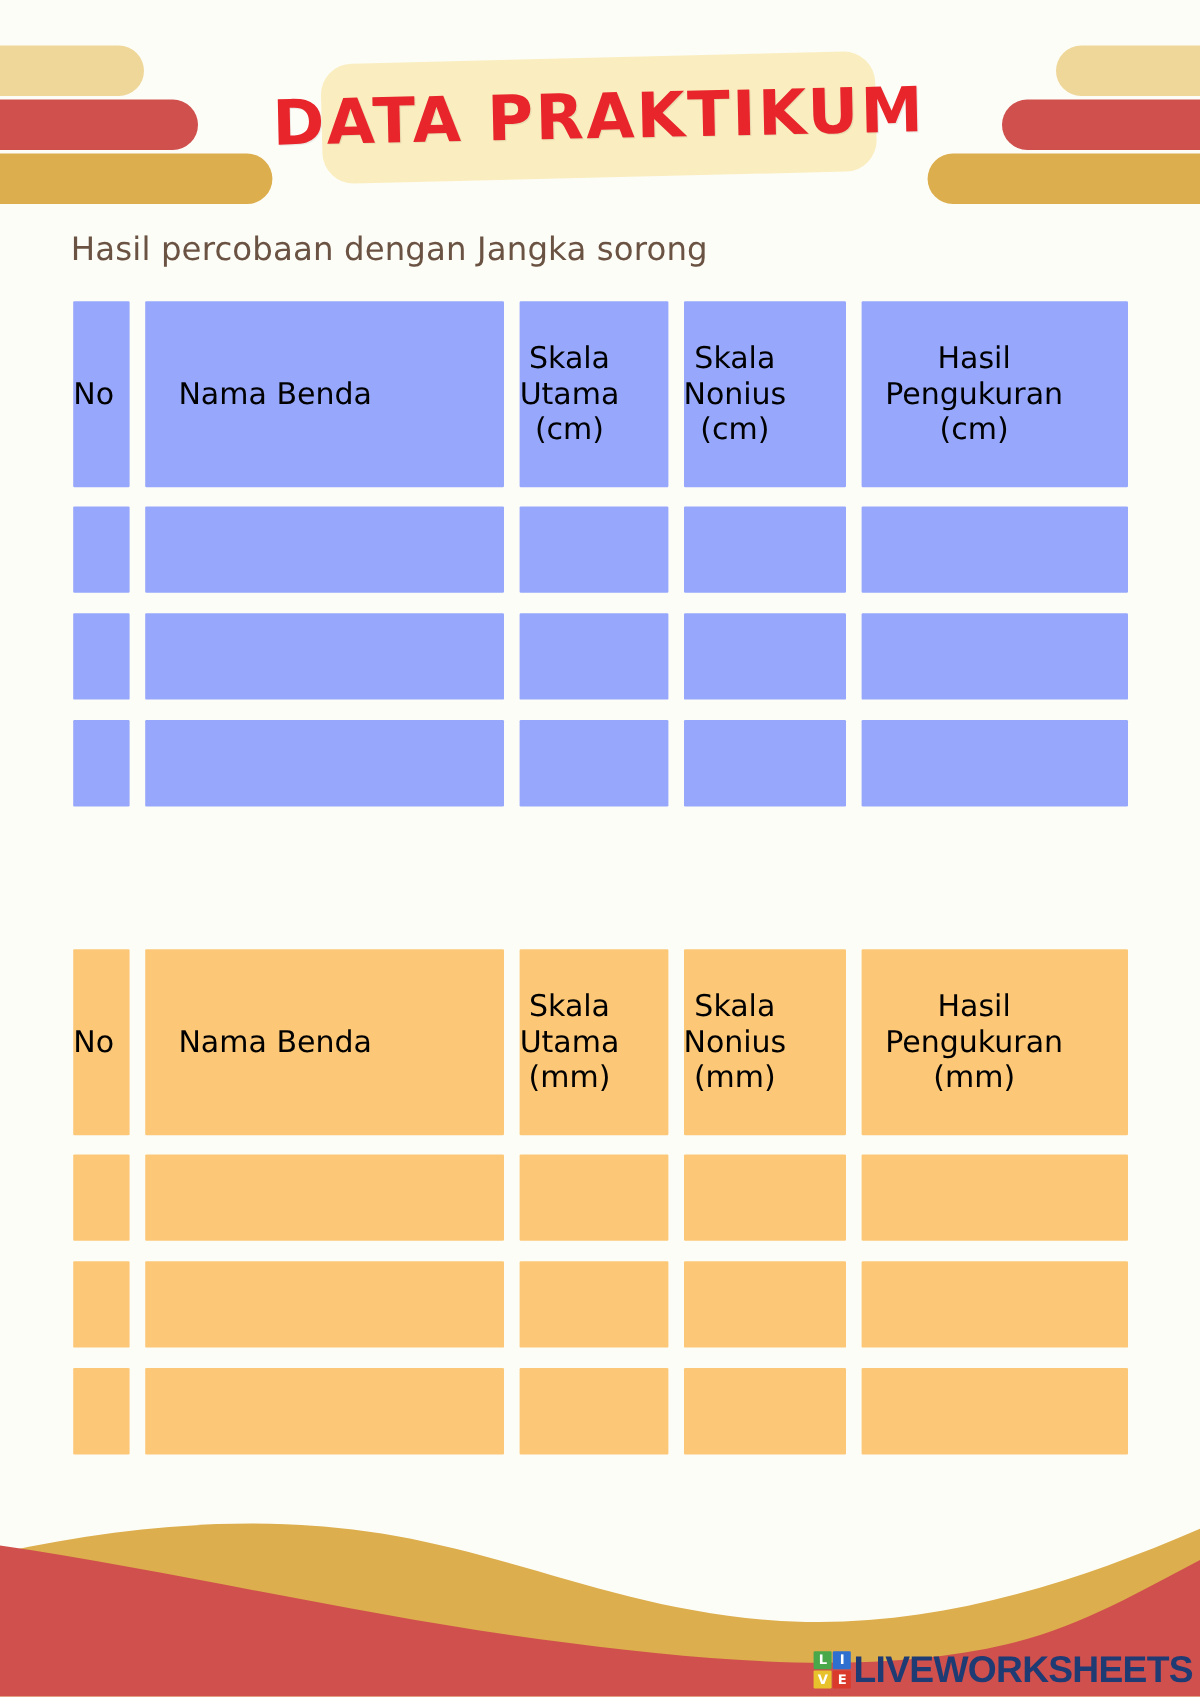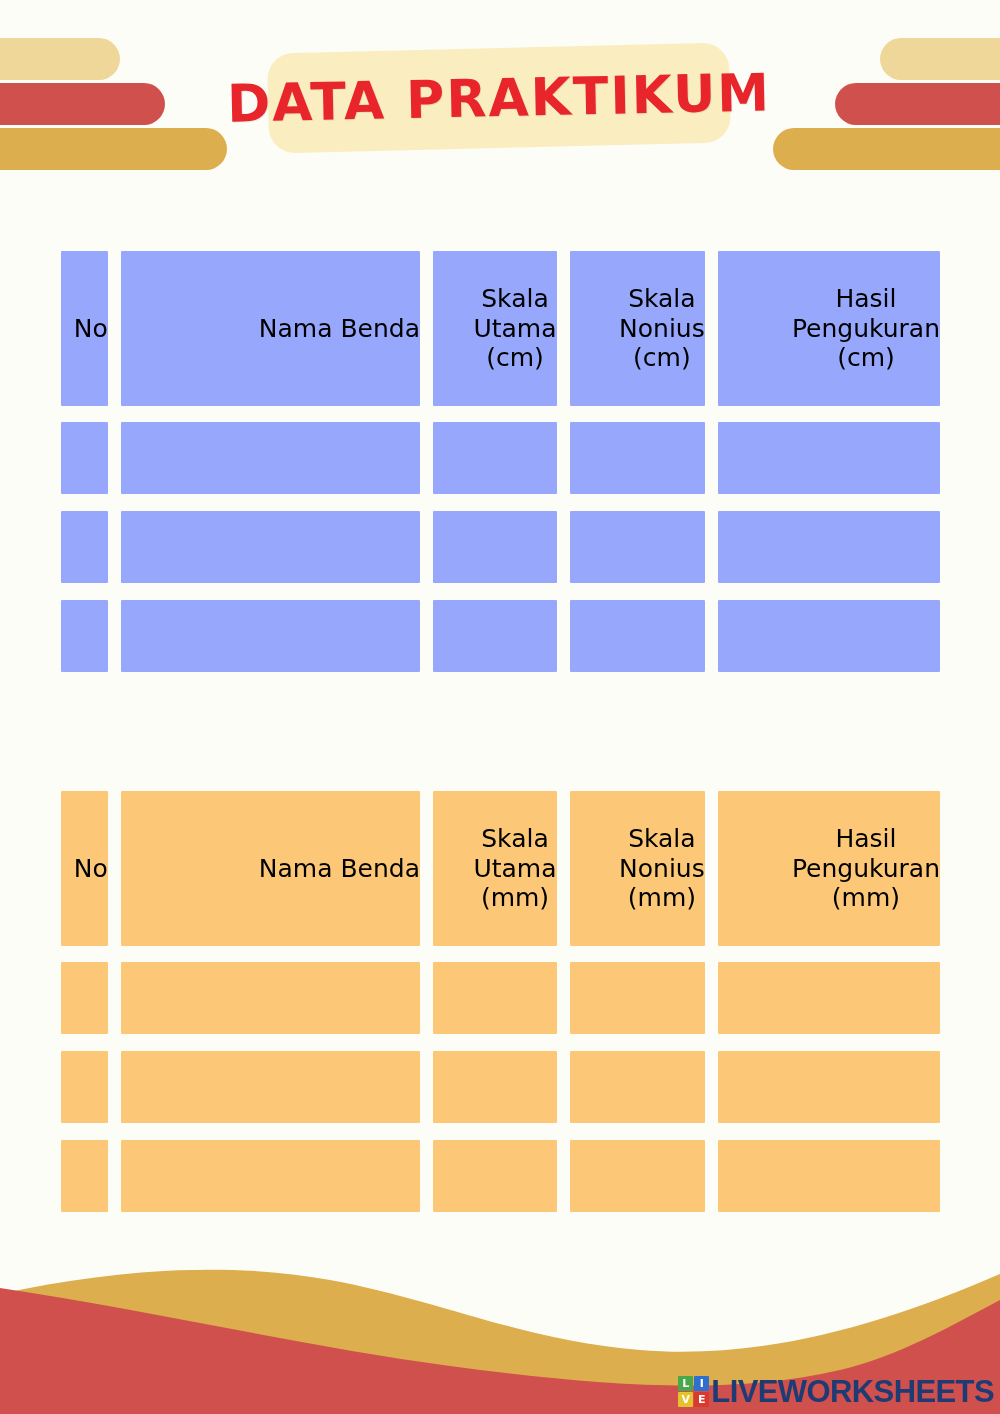--- a/index.html
+++ b/index.html
@@ -132,21 +132,21 @@
     display: flex;
     gap: 13px;
     margin-bottom: 17px;
   }
   .wk-row.header-row { margin-bottom: 16px; }
 
   .wk-cell {
     box-sizing: border-box;
     display: flex;
     align-items: center;
-    justify-content: flex-end;
+    justify-content: flex-start;
     text-align: center;
     font-family: "DejaVu Sans", sans-serif;
     color: #000;
     line-height: 1.18;
     border-radius: 1px;
   }
 
   
   .col-no      { width: 48px; }
   .col-nama    { width: 307px; padding-left: 28px; }
@@ -220,20 +220,21 @@
   <div class="deco-top-right">
     <div class="bar bar-1"></div>
     <div class="bar bar-2"></div>
     <div class="bar bar-3"></div>
   </div>
 
   <div class="title-banner">
     <div class="title-text">DATA PRAKTIKUM</div>
   </div>
 
+  <div class="section-heading sec1-heading">Hasil percobaan dengan Jangka sorong</div>
 
   <div class="wk-table table-1 blue">
 
     <div class="wk-row header-row">
       <div class="wk-cell col-no">No</div>
       <div class="wk-cell col-nama">Nama Benda</div>
       <div class="wk-cell col-utama">
         <span>
           <span>Skala</span><br>
           <span>Utama</span><br>

